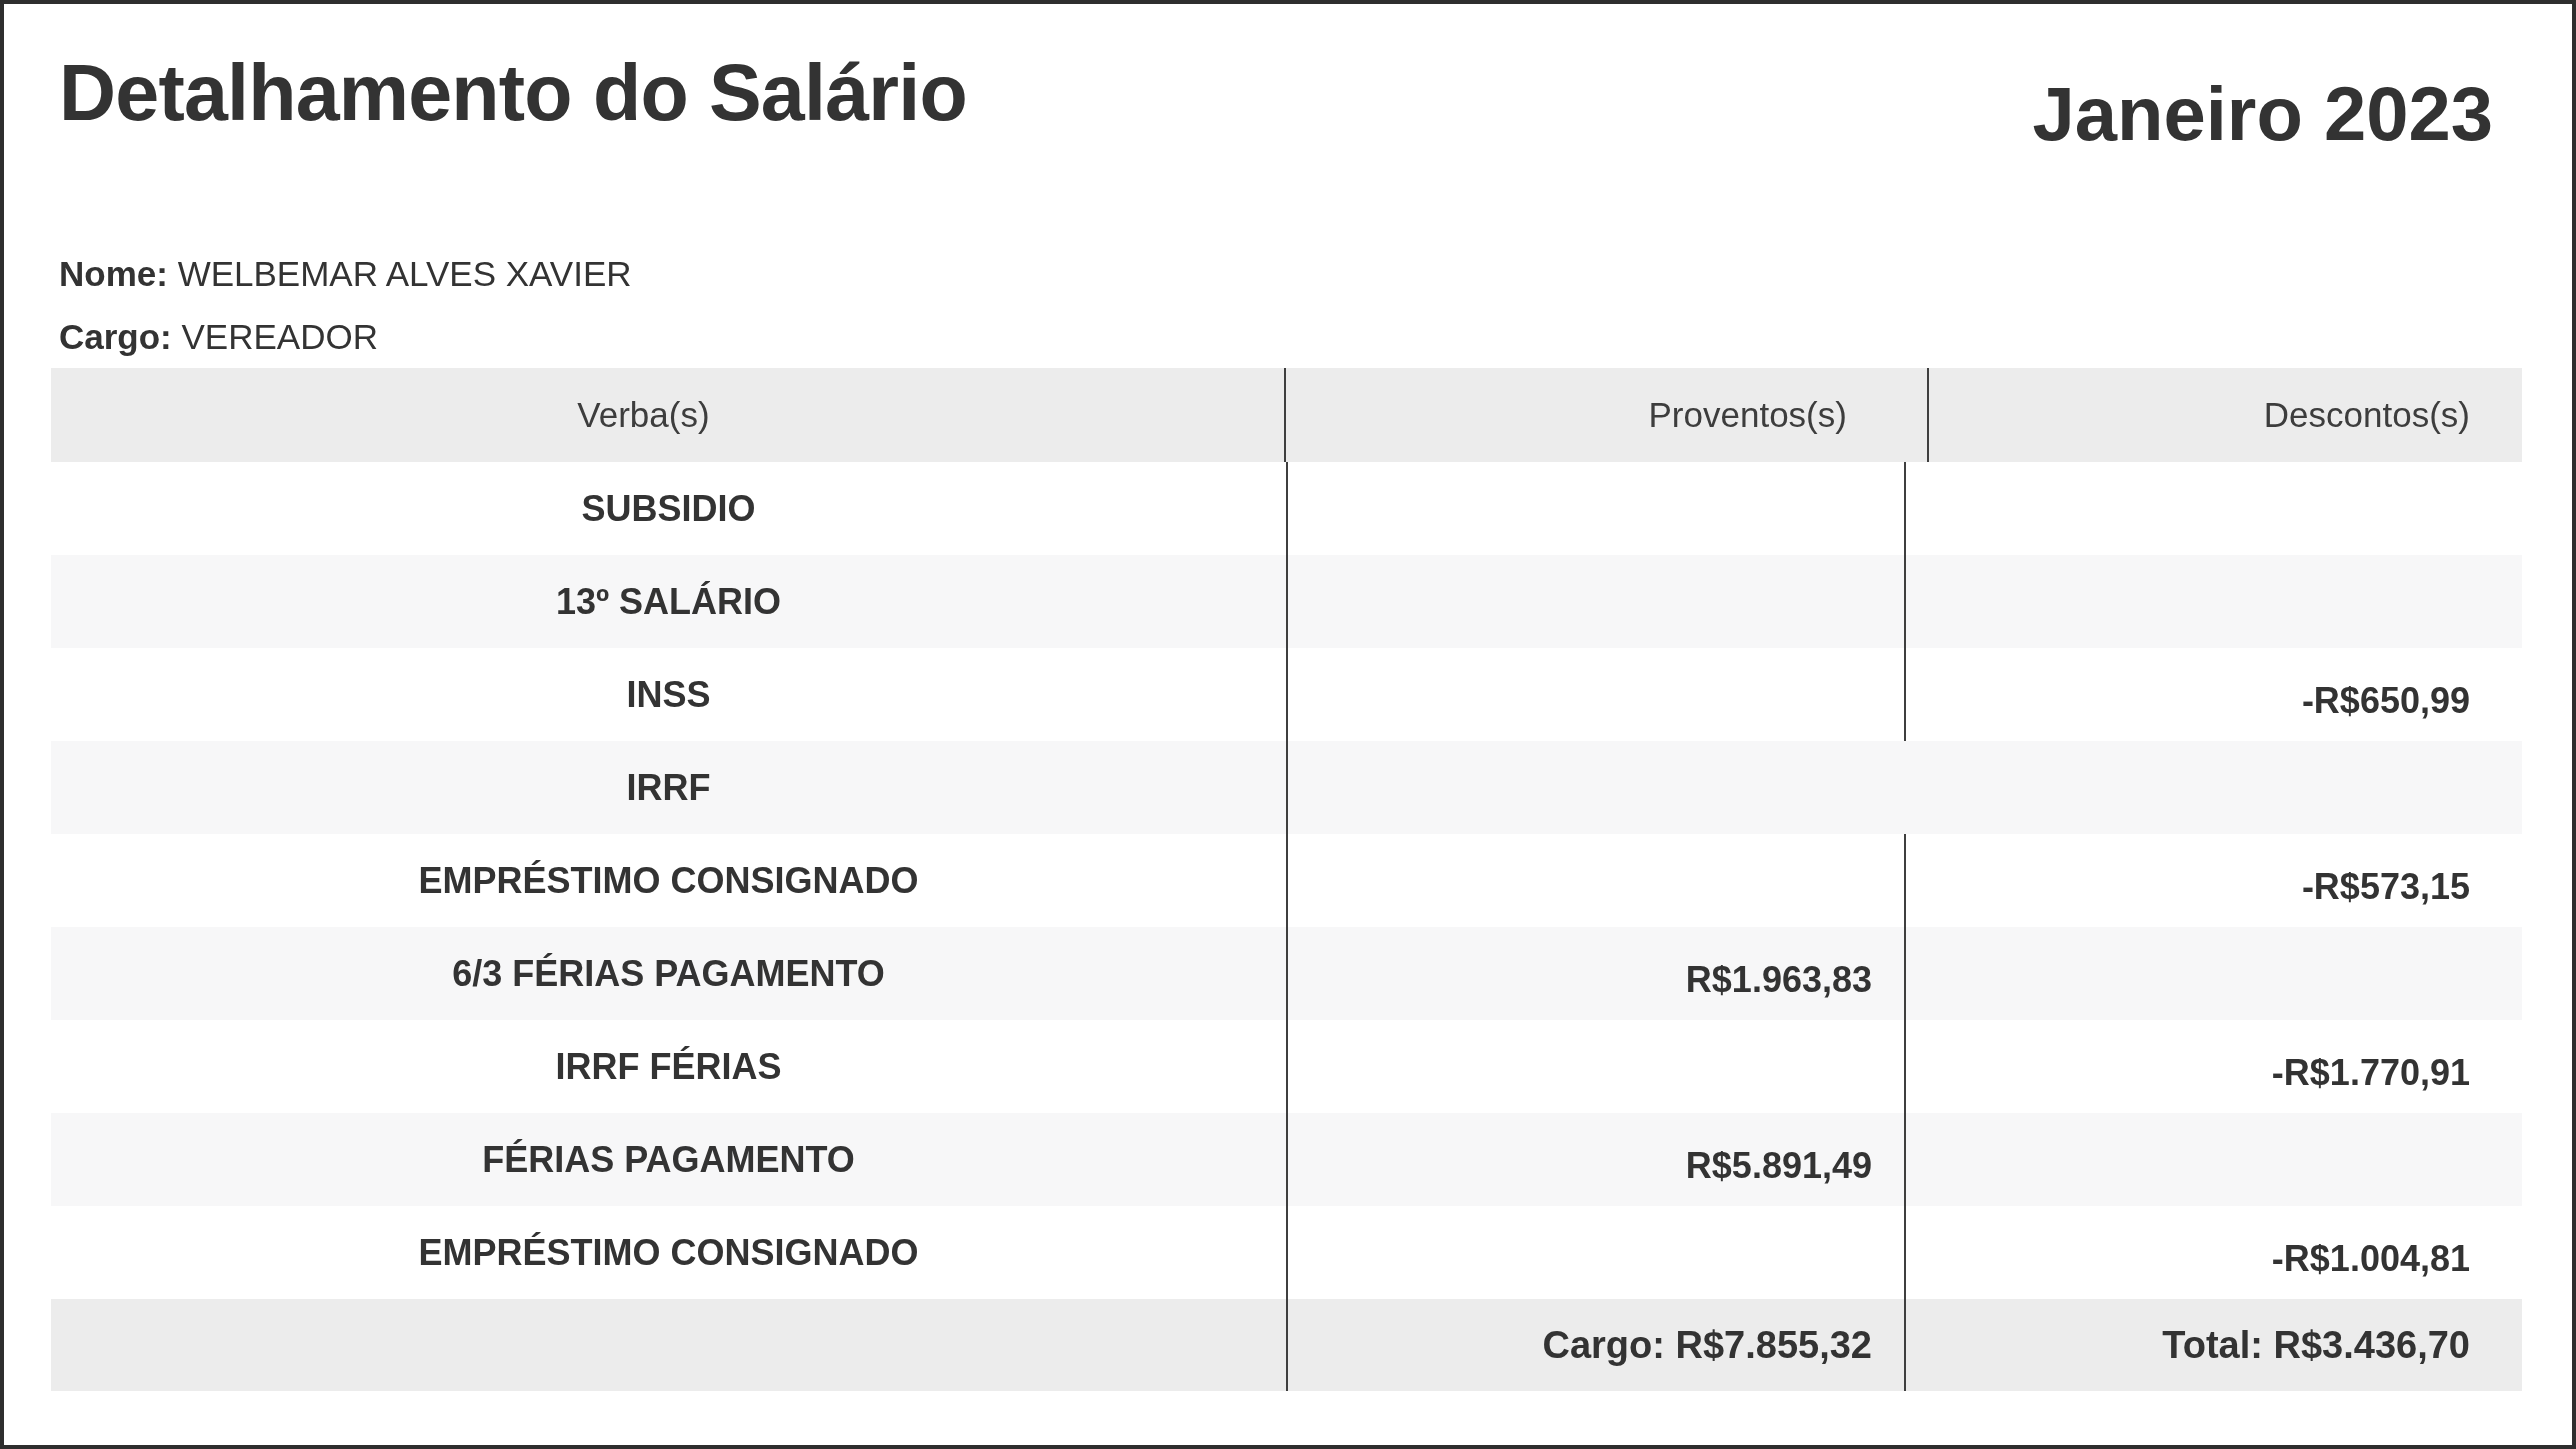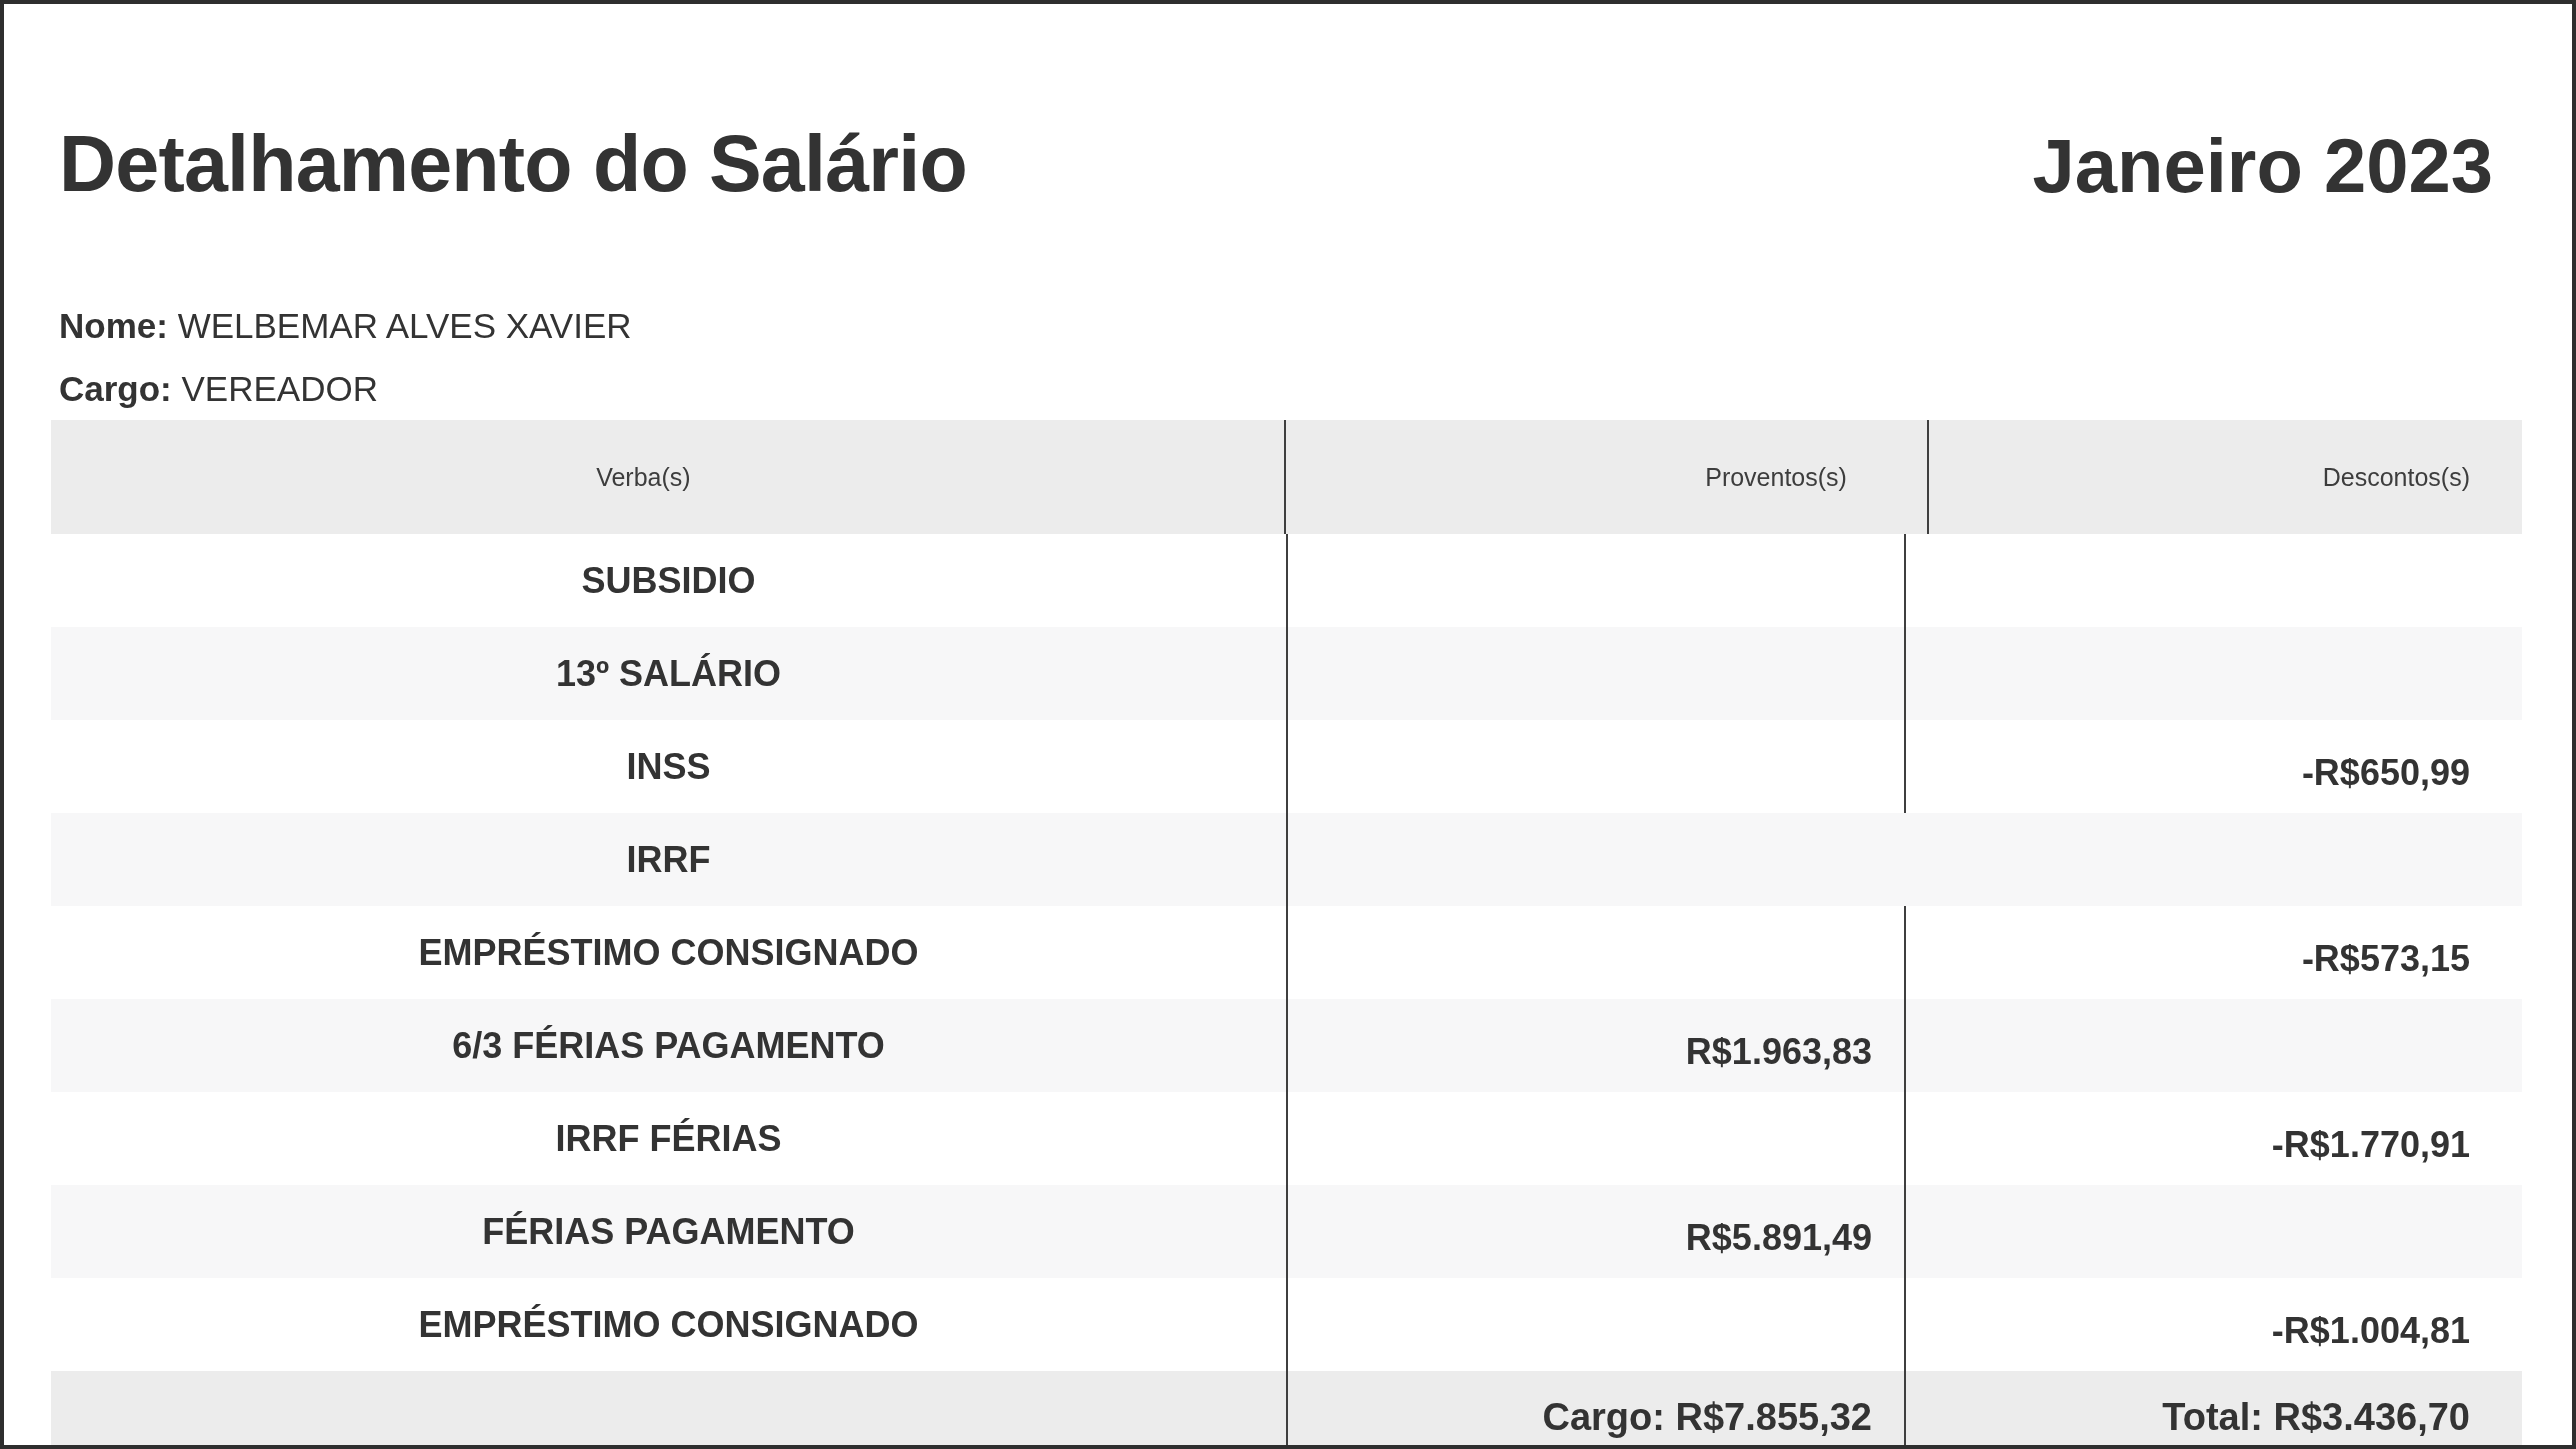--- a/index.html
+++ b/index.html
@@ -24,22 +24,22 @@
     width:2576px;height:1449px;
     background:var(--page_bg);
     border:4.7px solid var(--frame);
     position:relative;
     overflow:hidden;
   }
   
   .topbar{
     display:flex;
     justify-content:space-between;
-    align-items:flex-end;
-    padding:77px 79px 0 55px;
+    align-items:center;
+    padding:25px 79px 0 55px;
     gap:28px;
   }
   .title{
     font-size:79px;
     font-weight:bold;
     line-height:1.15;
     color:var(--text);
     letter-spacing:-0.8px;
   }
   .period{
@@ -69,23 +69,23 @@
     width:100%;
   }
   .c{
     display:flex;
     align-items:center;
   }
   .c1{width:1235px;justify-content:center;text-align:center;}
   .c2{width:618px;justify-content:flex-end;text-align:center;padding-right:32px;border-left:2.4px solid var(--divider);padding-left:20px;}
   .c3{width:618px;justify-content:flex-end;text-align:right;padding-right:52px;border-left:2.4px solid var(--divider);}
   .thead{
-    height:114px;
+    height:94px;
     background:var(--header_bg);
-    font-size:25px;
+    font-size:35px;
     font-weight:normal;
     color:var(--muted);
     gap:48px;
   }
   .drow{
     height:93px;
     background:#ffffff;
     font-size:36px;
     font-weight:bold;
   }

